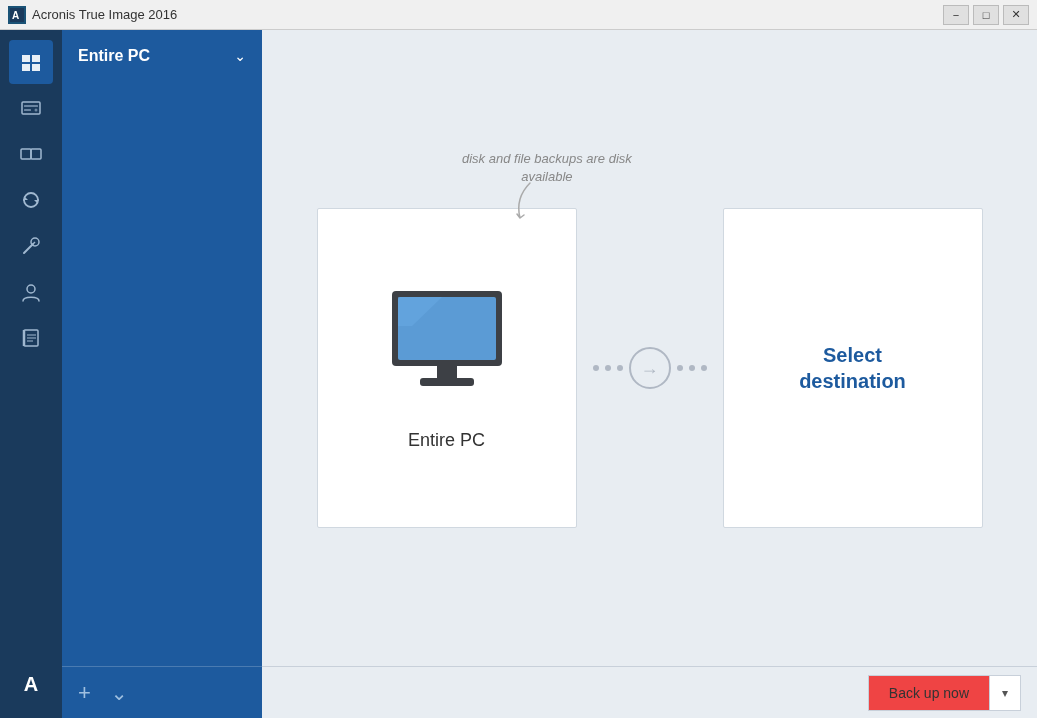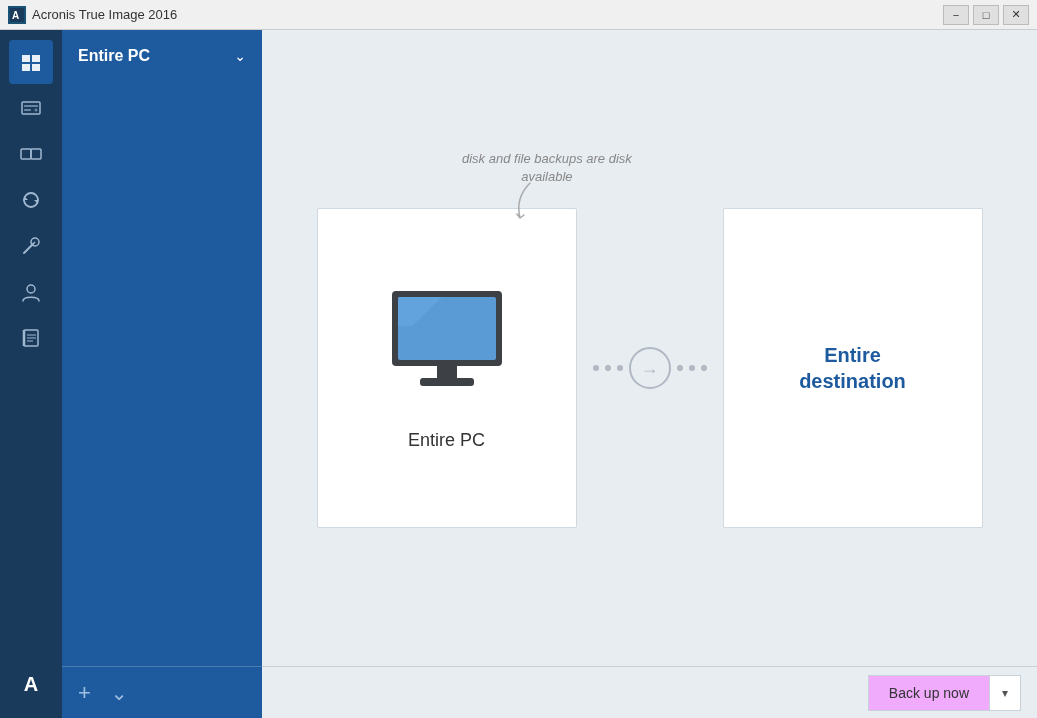--- a/index.html
+++ b/index.html
@@ -258,21 +258,21 @@
       align-items: center;
       justify-content: flex-end;
       padding: 0 16px;
       gap: 0;
       flex-shrink: 0;
     }
 
     .back-up-btn {
       height: 36px;
       padding: 0 20px;
-      background: #f0abfc;
+      background: #ef4444;
       border: 1px solid #c8d0da;
       border-right: none;
       font-size: 14px;
       color: #333;
       cursor: pointer;
       display: flex;
       align-items: center;
       margin-left: 25px;
     }
 
@@ -424,21 +424,21 @@
           <div class="dot"></div>
           <div class="dot"></div>
           <div class="arrow-circle">→</div>
           <div class="dot"></div>
           <div class="dot"></div>
           <div class="dot"></div>
         </div>
 
         <div class="card card-destination">
           <span class="dest-label">
-            <span>Entire</span><br>
+            <span>Select</span><br>
             <span>destination</span>
           </span>
         </div>
 
       </div>
     </div>
 
     <div class="bottom-bar">
       <button class="back-up-btn">Back up now</button>
       <div class="back-up-dropdown">▾</div>

